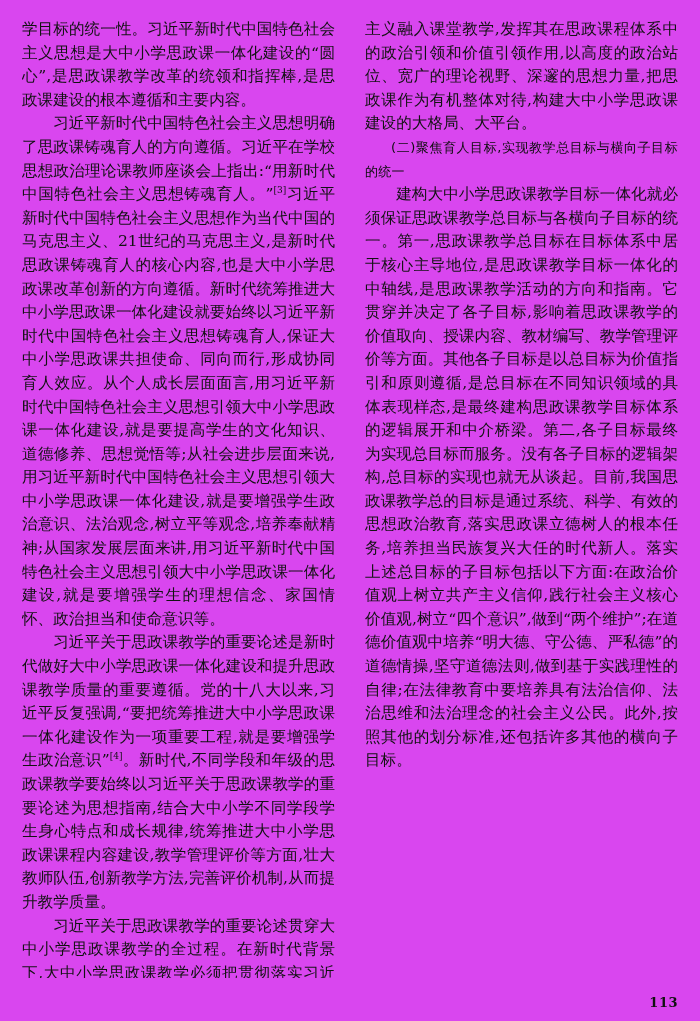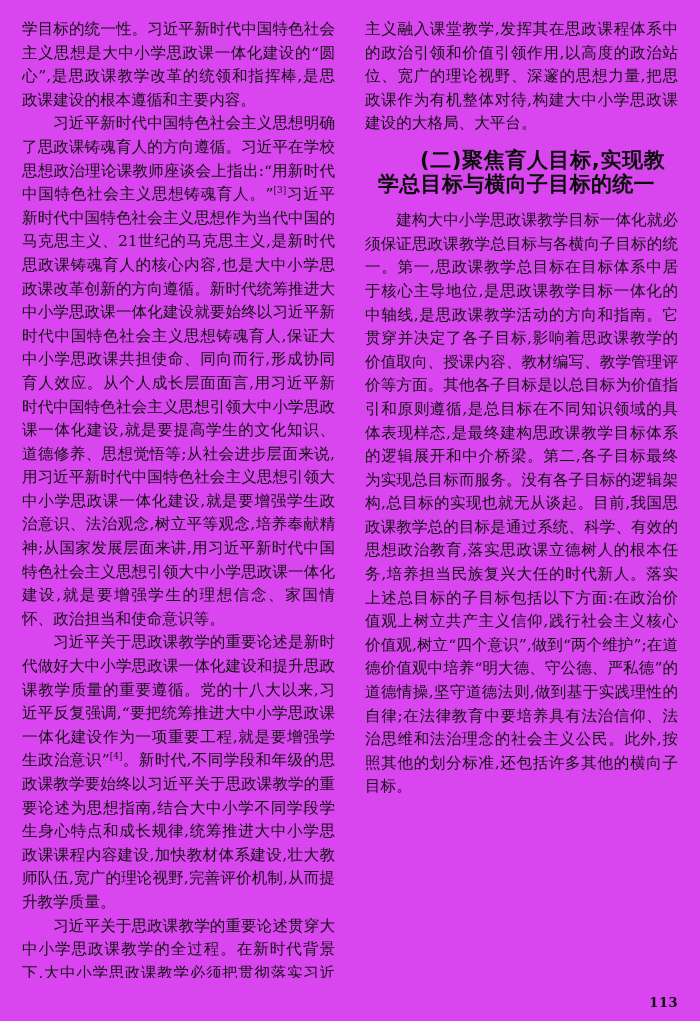--- a/index.html
+++ b/index.html
@@ -51,28 +51,28 @@
     letter-spacing: 0px;
     color: #121212;
     font-weight: 400;
   }
 
   p.para.cont {
     text-indent: 0;
   }
 
   h3.heading {
-    margin: 13px;
+    margin: 0;
     padding: 0;
-    font-size: 21px;
+    font-size: 13px;
     line-height: 23.6px;
     text-align: justify;
     text-justify: inter-ideograph;
     text-indent: 2em;
-    font-weight: 700;
+    font-weight: 400;
     font-family: "DejaVu Sans", "Liberation Sans", sans-serif;
     letter-spacing: 0.3px;
     color: #0d0d0d;
   }
 
   sup.fn {
     font-size: 9px;
     vertical-align: super;
     line-height: 0;
     font-family: "DejaVu Serif", "Liberation Serif", serif;
@@ -96,21 +96,21 @@
 <div class="page">
 
   <div class="columns">
 
     <div class="column">
 
       <p class="para cont">学目标的统一性。习近平新时代中国特色社会主义思想是大中小学思政课一体化建设的“圆心”,是思政课教学改革的统领和指挥棒,是思政课建设的根本遵循和主要内容。</p>
 
       <p class="para"><span>习近平新时代中国特色社会主义思想明确了思政课铸魂育人的方向遵循。习近平在学校思想政治理论课教师座谈会上指出:“用新时代中国特色社会主义思想铸魂育人。”</span><sup class="fn">[3]</sup><span>习近平新时代中国特色社会主义思想作为当代中国的马克思主义、21世纪的马克思主义,是新时代思政课铸魂育人的核心内容,也是大中小学思政课改革创新的方向遵循。新时代统筹推进大中小学思政课一体化建设就要始终以习近平新时代中国特色社会主义思想铸魂育人,保证大中小学思政课共担使命、同向而行,形成协同育人效应。从个人成长层面面言,用习近平新时代中国特色社会主义思想引领大中小学思政课一体化建设,就是要提高学生的文化知识、道德修养、思想觉悟等;从社会进步层面来说,用习近平新时代中国特色社会主义思想引领大中小学思政课一体化建设,就是要增强学生政治意识、法治观念,树立平等观念,培养奉献精神;从国家发展层面来讲,用习近平新时代中国特色社会主义思想引领大中小学思政课一体化建设,就是要增强学生的理想信念、家国情怀、政治担当和使命意识等。</span></p>
 
-      <p class="para"><span>习近平关于思政课教学的重要论述是新时代做好大中小学思政课一体化建设和提升思政课教学质量的重要遵循。党的十八大以来,习近平反复强调,“要把统筹推进大中小学思政课一体化建设作为一项重要工程,就是要增强学生政治意识”</span><sup class="fn">[4]</sup><span>。新时代,不同学段和年级的思政课教学要始终以习近平关于思政课教学的重要论述为思想指南,结合大中小学不同学段学生身心特点和成长规律,统筹推进大中小学思政课课程内容建设,加快教材体系建设,壮大教师队伍,宽广的理论视野,完善评价机制,从而提升教学质量。</span></p>
+      <p class="para"><span>习近平关于思政课教学的重要论述是新时代做好大中小学思政课一体化建设和提升思政课教学质量的重要遵循。党的十八大以来,习近平反复强调,“要把统筹推进大中小学思政课一体化建设作为一项重要工程,就是要增强学生政治意识”</span><sup class="fn">[4]</sup><span>。新时代,不同学段和年级的思政课教学要始终以习近平关于思政课教学的重要论述为思想指南,结合大中小学不同学段学生身心特点和成长规律,统筹推进大中小学思政课课程内容建设,教学管理评价等方面,壮大教师队伍,创新教学方法,完善评价机制,从而提升教学质量。</span></p>
 
       <p class="para">习近平关于思政课教学的重要论述贯穿大中小学思政课教学的全过程。在新时代背景下,大中小学思政课教学必须把贯彻落实习近平新时代中国特色社会主义思想作为一体化建设的主线,全面贯彻党的教育方针,尊重学生成长成才规律和教育发展规律,围绕铸魂育人的中心主题,守正创新,整体规划大中小学思政课一体化教学课程目标。要加快建设以习近平新时代中国特色社会主义思想为核心的思政课课程群,将这一当代中国的马克思</p>
 
     </div>
 
     <div class="column">
 
       <p class="para cont">主义融入课堂教学,发挥其在思政课程体系中的政治引领和价值引领作用,以高度的政治站位、宽广的理论视野、深邃的思想力量,把思政课作为有机整体对待,构建大中小学思政课建设的大格局、大平台。</p>
 
       <h3 class="heading">(二)聚焦育人目标,实现教学总目标与横向子目标的统一</h3>

